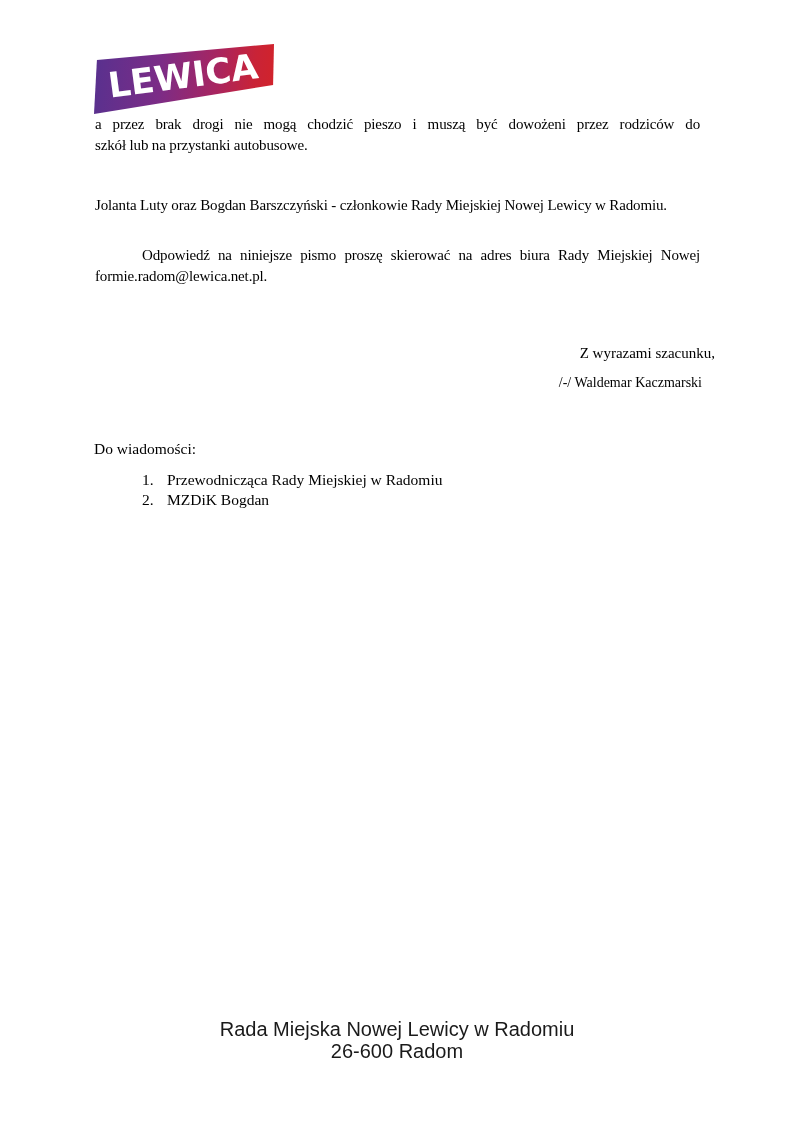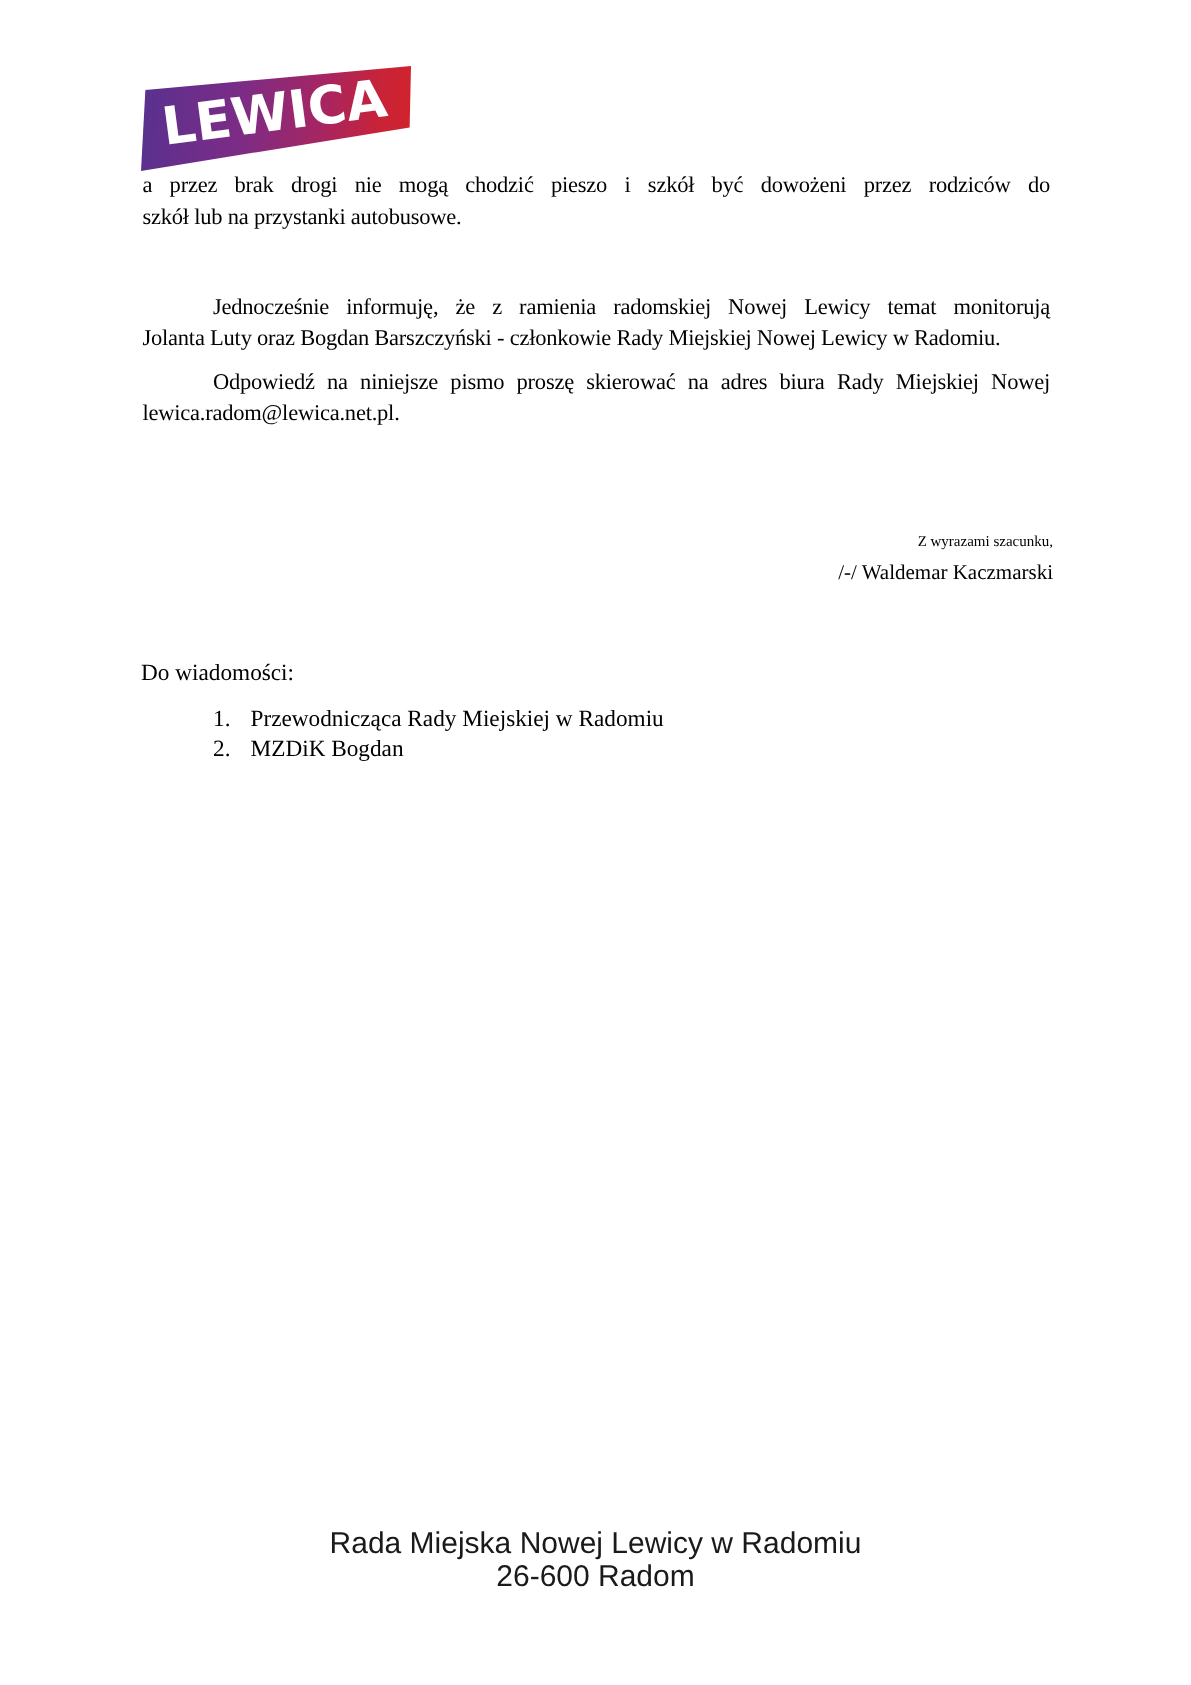--- a/index.html
+++ b/index.html
@@ -50,24 +50,23 @@
   }
   #para1 { top: 114px; }
   #para2 { top: 195px; }
   #para3 { top: 245px; }
   .ln { text-align: justify; text-align-last: justify; }
   .ln.last { text-align-last: left; }
   .para.indent .ln.first { text-indent: 47px; }
 
   .closing {
     position: absolute;
-    right: 92px;
+    right: 79px;
     top: 345px;
-    font-size: 10px;
-    margin-top: 11px;
+    font-size: 15px;
   }
   .signature {
     position: absolute;
     right: 92px;
     top: 375px;
     font-size: 14px;
   }
 
   .cc-heading {
     position: absolute;
@@ -103,30 +102,29 @@
 <body>
 
 <div class="page">
 
   <div class="logo">
     <div class="logo-band"></div>
     <div class="logo-text">LEWICA</div>
   </div>
 
   <div class="para" id="para1">
-      <div class="ln first">a przez brak drogi nie mogą chodzić pieszo i szkół być dowożeni przez rodziców do</div>
+      <div class="ln first">a przez brak drogi nie mogą chodzić pieszo i muszą być dowożeni przez rodziców do</div>
       <div class="ln last">szkół lub na przystanki autobusowe.</div>
     </div>
   <div class="para indent" id="para2">
-      <div class="ln first">Jednocześnie informuję, że z ramienia radomskiej Nowej Lewicy temat monitorują</div>
       <div class="ln last">Jolanta Luty oraz Bogdan Barszczyński - członkowie Rady Miejskiej Nowej Lewicy w Radomiu.</div>
     </div>
   <div class="para indent" id="para3">
       <div class="ln first">Odpowiedź na niniejsze pismo proszę skierować na adres biura Rady Miejskiej Nowej</div>
-      <div class="ln last">lewica.radom@lewica.net.pl.</div>
+      <div class="ln last">formie.radom@lewica.net.pl.</div>
     </div>
 
   <div class="closing">Z wyrazami szacunku,</div>
   <div class="signature">/-/ Waldemar Kaczmarski</div>
 
   <div class="cc-heading">Do wiadomości:</div>
 
   <div class="cc-list">
     <div class="cc-item">
       <span class="cc-num">1.</span>

